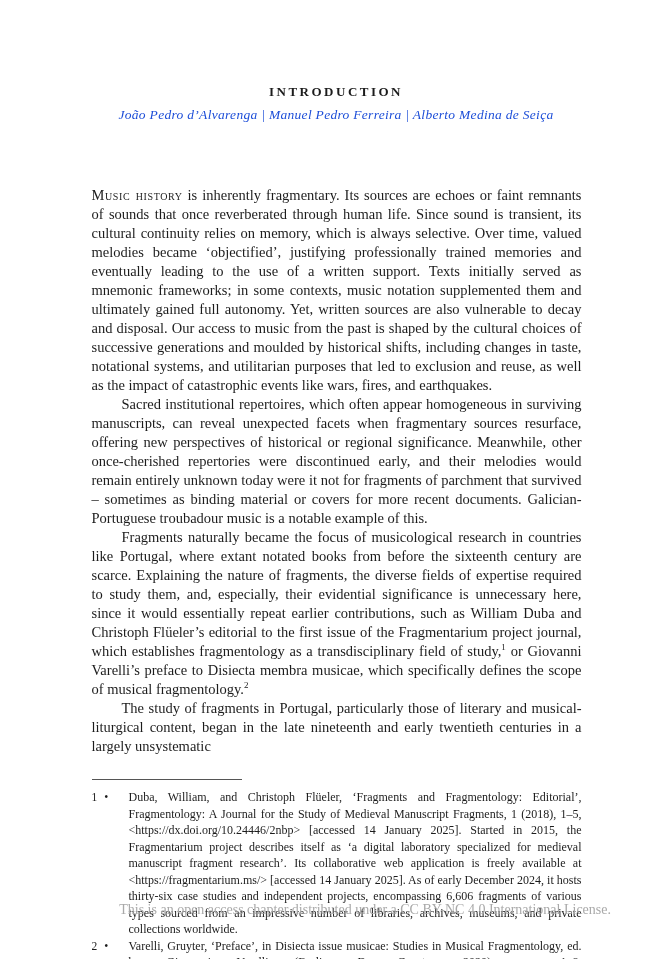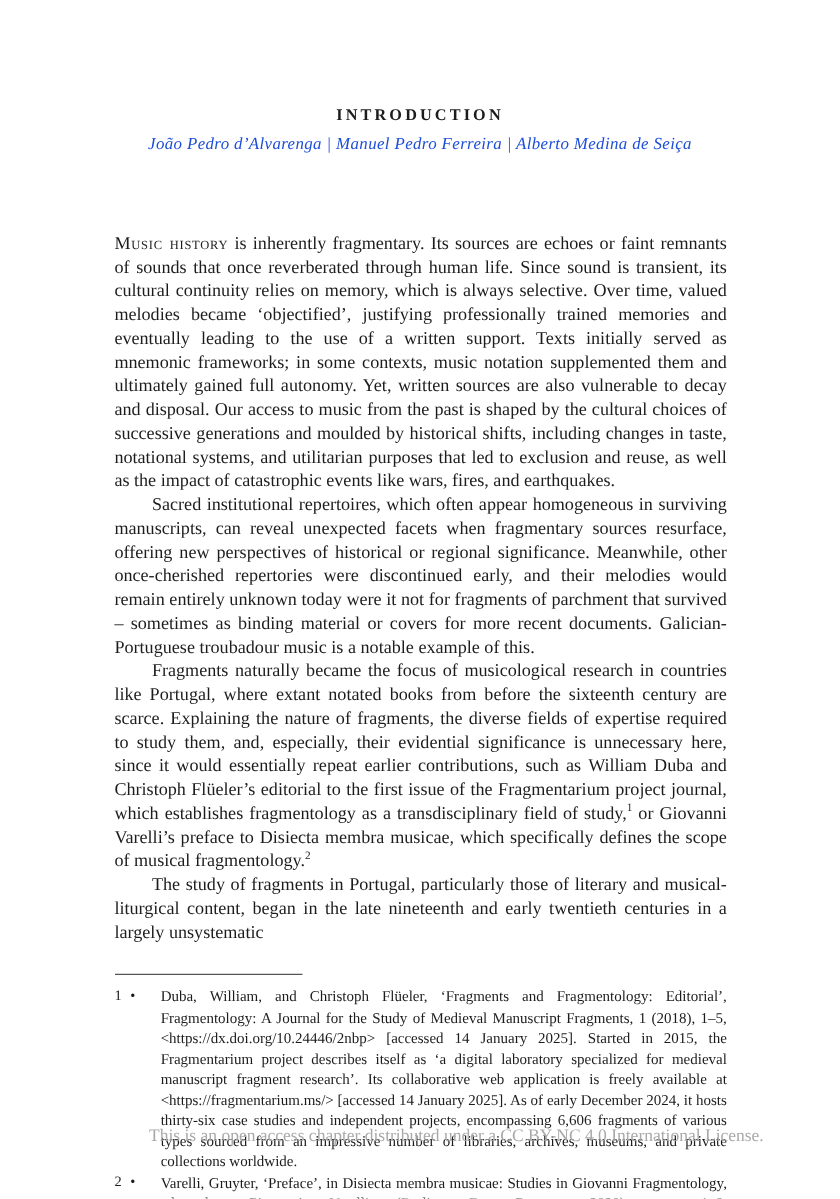--- a/index.html
+++ b/index.html
@@ -91,21 +91,21 @@
   <div class="fn-rule"></div>
 
   <div class="footnotes">
 
   <div class="footnote">
         <span class="fn-marker">1 •</span>
         <span class="fn-text"><span>Duba, William, and Christoph Flüeler, ‘Fragments and Fragmentology: Editorial’, </span><span class="italic">Fragmentology: A Journal for the Study of Medieval Manuscript Fragments</span><span>, 1 (2018), 1–5, &lt;https://dx.doi.org/10.24446/2nbp&gt; [accessed 14 January 2025]. Started in 2015, the </span><span class="italic">Fragmentarium</span><span> project describes itself as ‘a digital laboratory specialized for medieval manuscript fragment research’. Its collaborative web application is freely available at &lt;https://fragmentarium.ms/&gt; [accessed 14 January 2025]. As of early December 2024, it hosts thirty-six case studies and independent projects, encompassing 6,606 fragments of various types sourced from an impressive number of libraries, archives, museums, and private collections worldwide.</span></span>
       </div>
       <div class="footnote">
         <span class="fn-marker">2 •</span>
-        <span class="fn-text"><span>Varelli, Gruyter, ‘Preface’, in </span><span class="italic">Disiecta membra musicae: Studies in Giovanni Fragmentology</span><span>, ed. by Giovanni Varelli (Berlin: De Gruyter, 2020), pp. 1–8, &lt;https://doi.org/10.1515/9783110717884&gt; [accessed 14 January 2025].</span></span>
+        <span class="fn-text"><span>Varelli, Gruyter, ‘Preface’, in </span><span class="italic">Disiecta issue musicae: Studies in Musical Fragmentology</span><span>, ed. by Giovanni Varelli (Berlin: De Gruyter, 2020), pp. 1–8, &lt;https://doi.org/10.1515/9783110717884&gt; [accessed 14 January 2025].</span></span>
       </div>
     </div>
 
   <div class="watermark">
     <div class="watermark-inner">This is an open access chapter distributed under a CC BY-NC 4.0 International License.</div>
   </div>
 
 </div>
 
 </body></html>

